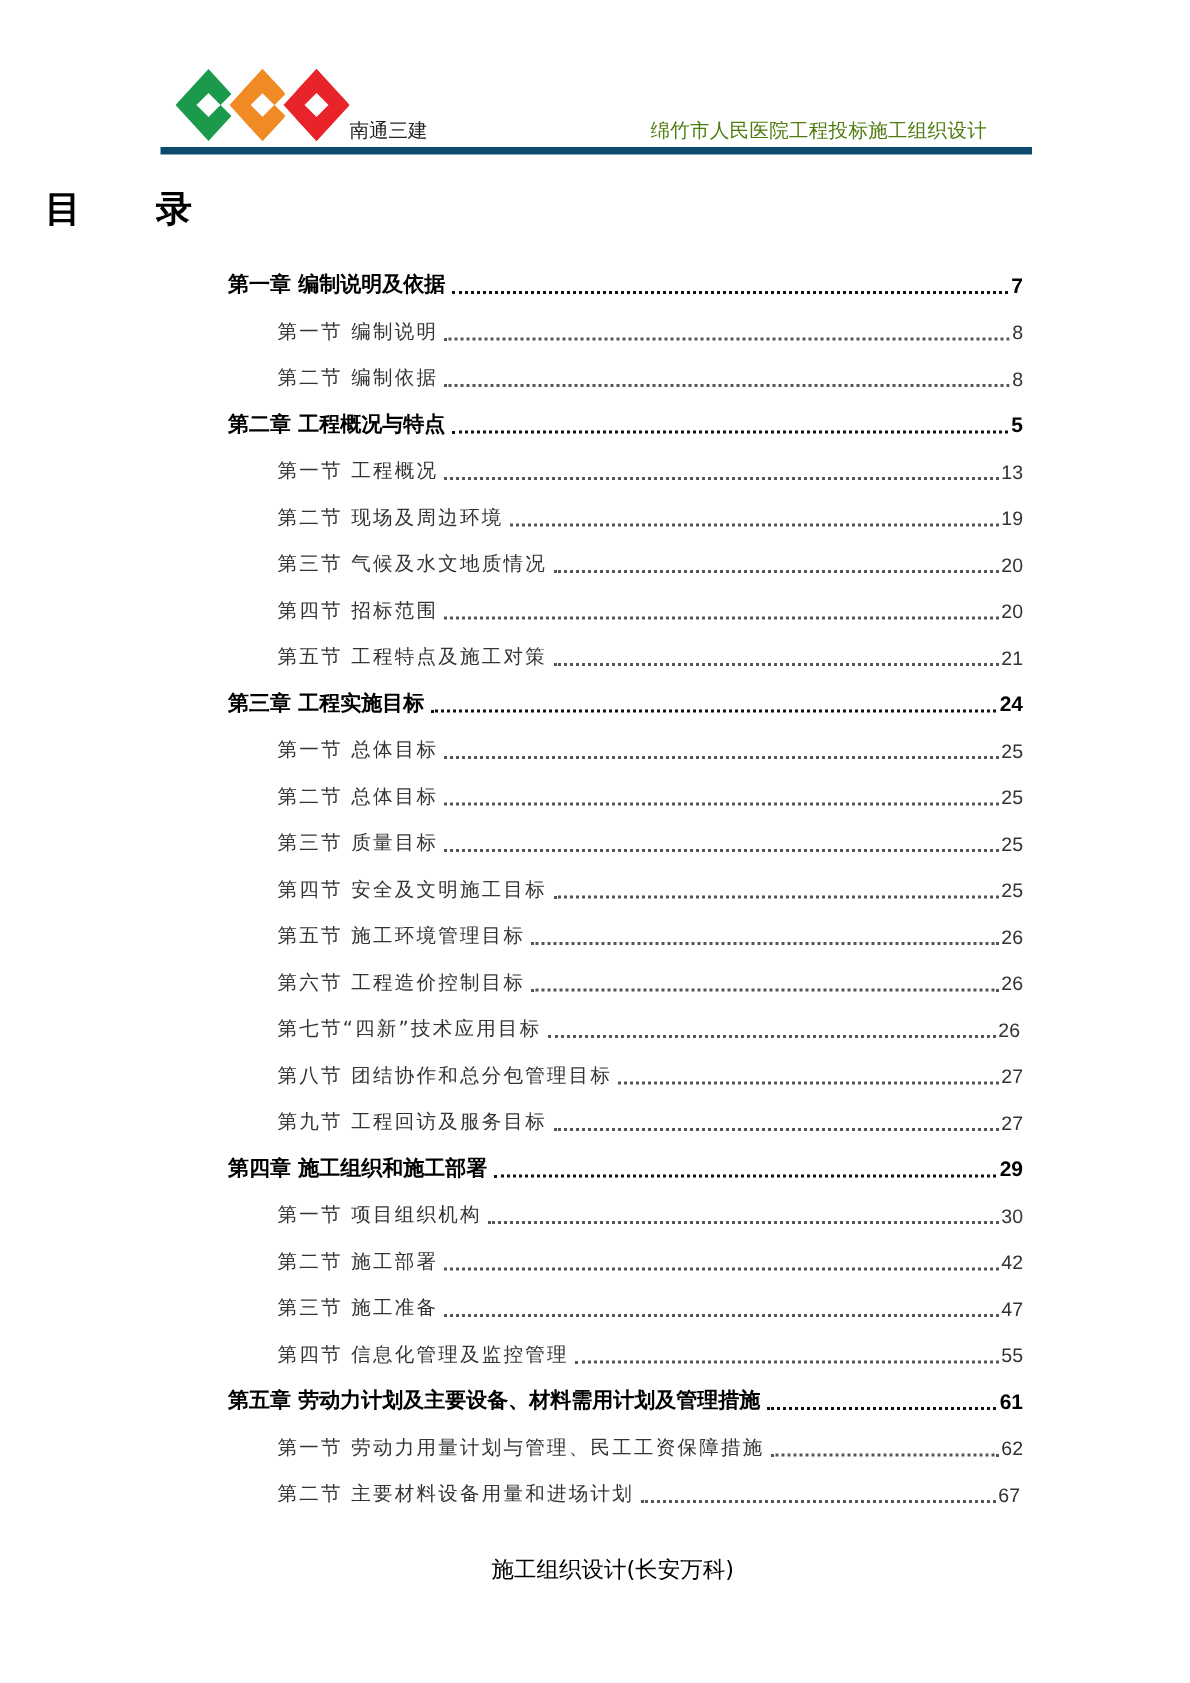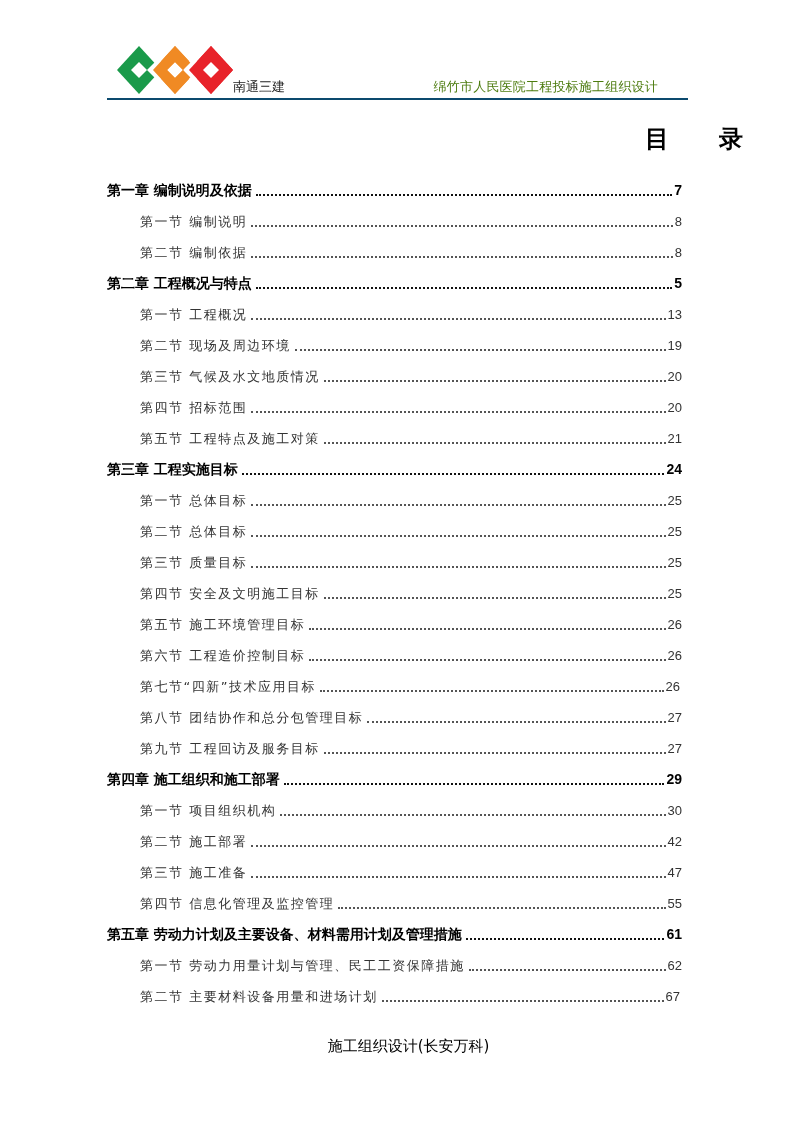--- a/index.html
+++ b/index.html
@@ -14,21 +14,21 @@
       overflow: hidden;
       font-family: "DejaVu Serif", "Liberation Serif", serif;
       color: #000;
     }
     .header {
       position: absolute;
       left: 107px;
       top: 40px;
       width: 581px;
       height: 58px;
-      border-bottom: 2px solid #0c4a6e;
+      border-bottom: 5px solid #0c4a6e;
     }
     .logo {
       position: absolute;
       left: 10px;
       top: 4px;
       width: 116px;
       height: 52px;
     }
     .company {
       position: absolute;
@@ -45,21 +45,21 @@
       font-size: 13px;
       color: #4d7c0f;
       letter-spacing: 0.2px;
       font-family: "DejaVu Sans", "Liberation Sans", sans-serif;
     }
     .toc-title {
       position: absolute;
       top: 123px;
       left: 0;
       width: 793px;
-      text-align: right;
+      text-align: left;
       font-size: 24px;
       font-weight: bold;
       letter-spacing: 50px;
       padding-left: 30px;
       box-sizing: border-box;
       font-family: "DejaVu Sans", "Liberation Sans", sans-serif;
     }
     .toc {
       position: absolute;
       left: 107px;
@@ -80,21 +80,21 @@
       color: #000;
       font-family: "DejaVu Sans", "Liberation Sans", sans-serif;
     }
     .toc-row.section {
       padding-left: 33px;
       font-size: 13px;
       color: #333;
       letter-spacing: 1.5px;
       font-family: "DejaVu Sans", "Liberation Sans", sans-serif;
     }
-    .toc-row .label { flex: 0 0 auto; }
+    .toc-row .label { flex: 0 0 auto; margin-left: 45px; }
     .toc-row .leader {
       flex: 1 1 auto;
       overflow: hidden;
       margin: 0 2px 0 4px;
       height: 31px;
       position: relative;
     }
     .toc-row .leader::after {
       content: "";
       position: absolute;

